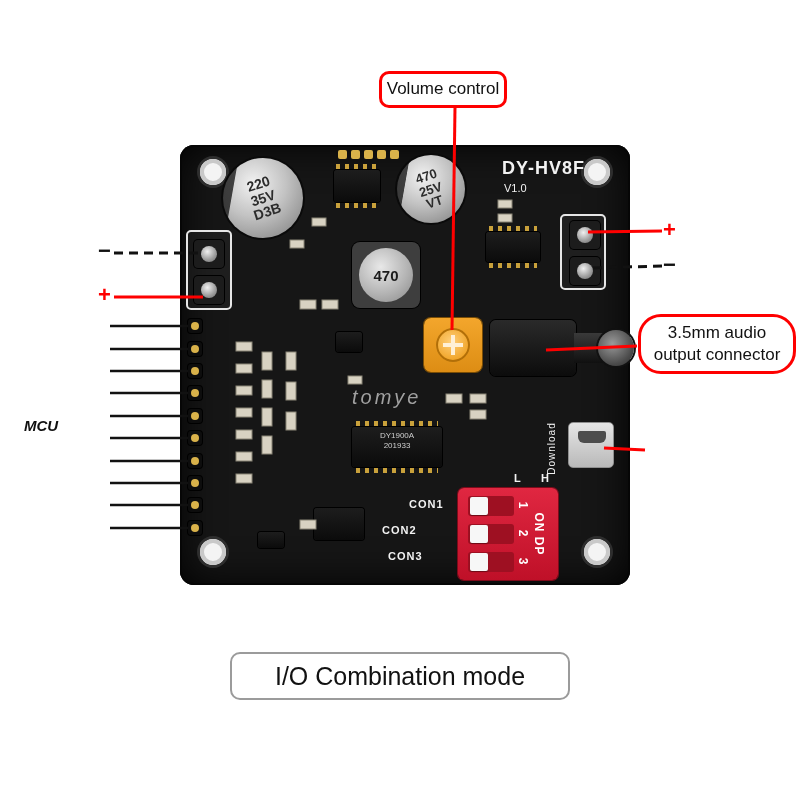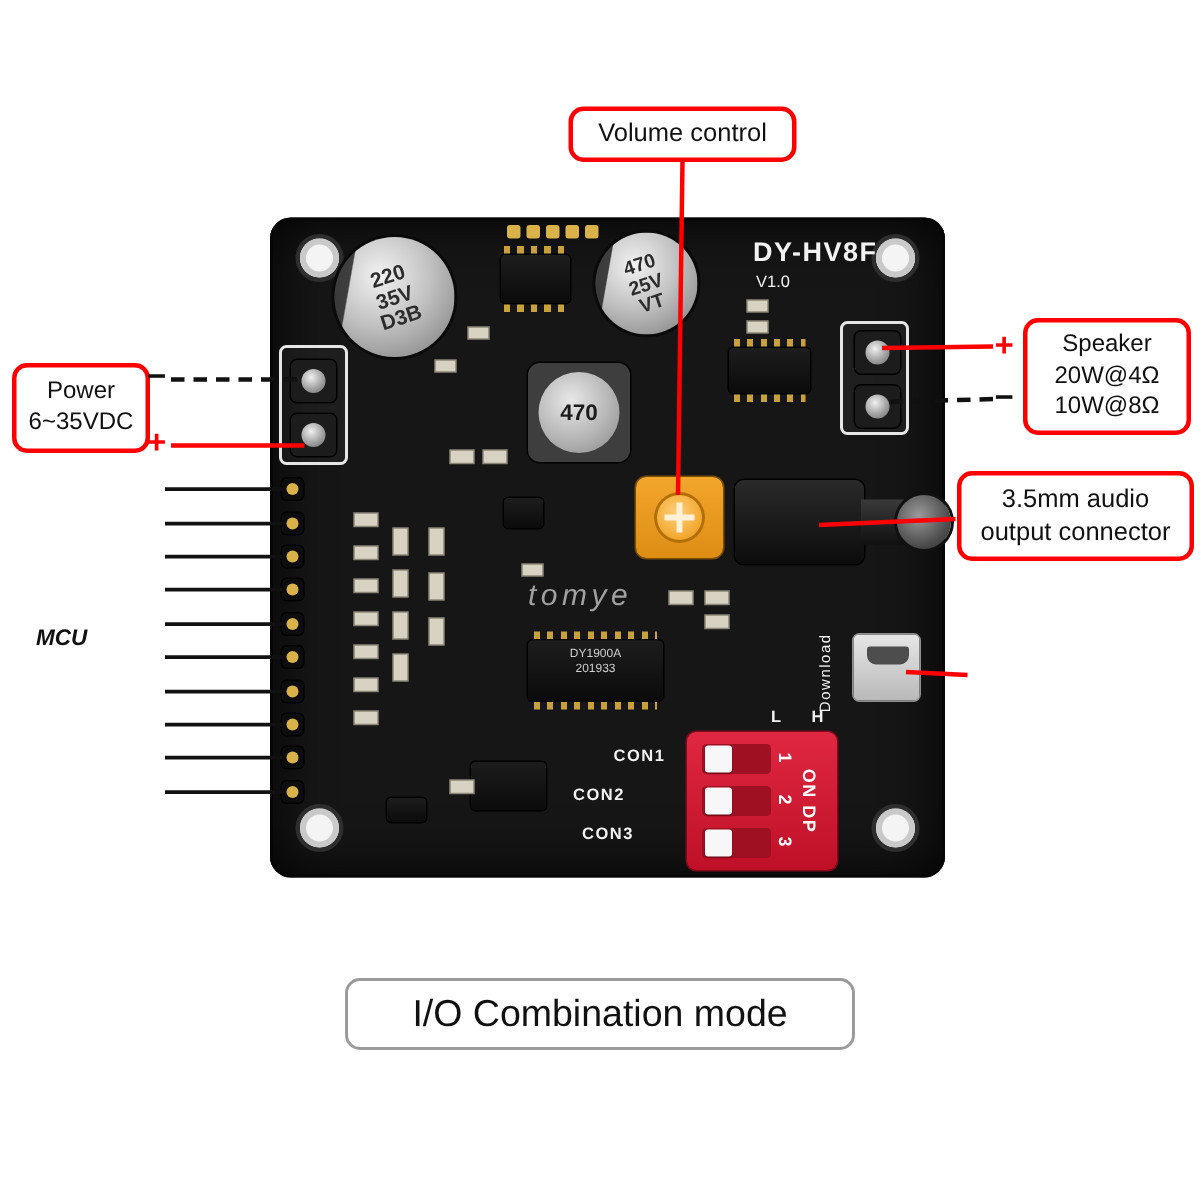--- a/index.html
+++ b/index.html
@@ -67,24 +67,24 @@
   .dip .num { position:absolute; color:#fff; font-size:12px; font-weight:700; transform:rotate(90deg); }
   .dip .on { position:absolute; left:58px; top:38px; width:44px; height:16px; color:#fff; font-size:12px; font-weight:700;
              letter-spacing:1px; text-align:center; transform:rotate(90deg); }
   .watermark { position:absolute; left:352px; top:386px; color:rgba(185,185,185,.85); font-size:20px;
                letter-spacing:3px; font-style:italic; }
 
   
   .co { position:absolute; border:3px solid #fe0000; border-radius:10px; background:#fff;
         display:flex; align-items:center; justify-content:center; text-align:center;
         white-space:pre-line; font-size:17px; color:#111; line-height:1.3; }
-  .co-volume  { left:379px; top:71px;  width:152px; height:37px; }
+  .co-volume  { left:379px; top:71px;  width:128px; height:37px; }
   .co-power   { left:8px;   top:242px; width:92px;  height:60px; font-size:16px; }
   .co-speaker { left:682px; top:212px; width:112px; height:78px; font-size:16px; }
-  .co-audio   { left:638px; top:314px; width:158px; height:60px; }
+  .co-audio   { left:638px; top:314px; width:158px; height:60px;border-radius:23px; }
   .co-usb     { left:646px; top:408px; width:148px; height:82px; }
   .co-title   { left:230px; top:652px; width:340px; height:48px; border:2px solid #9b9b9b; font-size:25px; }
   .sign { position:absolute; font-size:22px; font-weight:700; line-height:1; }
   .sign.red { color:#fe0000; } .sign.blk { color:#111; }
 
   
   .mcu-box { position:absolute; left:12px; top:315px; width:98px; height:224px; background:#8f8f8f;
              display:flex; flex-direction:column; justify-content:space-between; padding:3px 0; }
   .mcu-box .pin-row { height:22px; display:flex; align-items:center; justify-content:flex-end;
              padding-right:8px; font-size:15px; font-weight:600; color:#101010; }
@@ -256,32 +256,23 @@
         <line x1="110" y1="505" x2="188" y2="505"></line>
         <line x1="110" y1="528" x2="188" y2="528"></line>
       </g>
     </g>
   </svg>
 
   <div class="co co-volume">
     <span>Volume control</span>
   </div>
 
-  <div class="co co-power">
-    <span>Power
-6~35VDC</span>
-  </div>
   <span class="sign blk" style="left:98px; top:240px;">−</span>
   <span class="sign red" style="left:98px; top:284px;">+</span>
 
-  <div class="co co-speaker">
-    <span>Speaker
-20W@4Ω
-10W@8Ω</span>
-  </div>
   <span class="sign red" style="left:663px; top:219px;">+</span>
   <span class="sign blk" style="left:663px; top:254px;">−</span>
 
   <div class="co co-audio">
     <span>3.5mm audio
 output connector</span>
   </div>
 
 
   <div class="co co-title">

